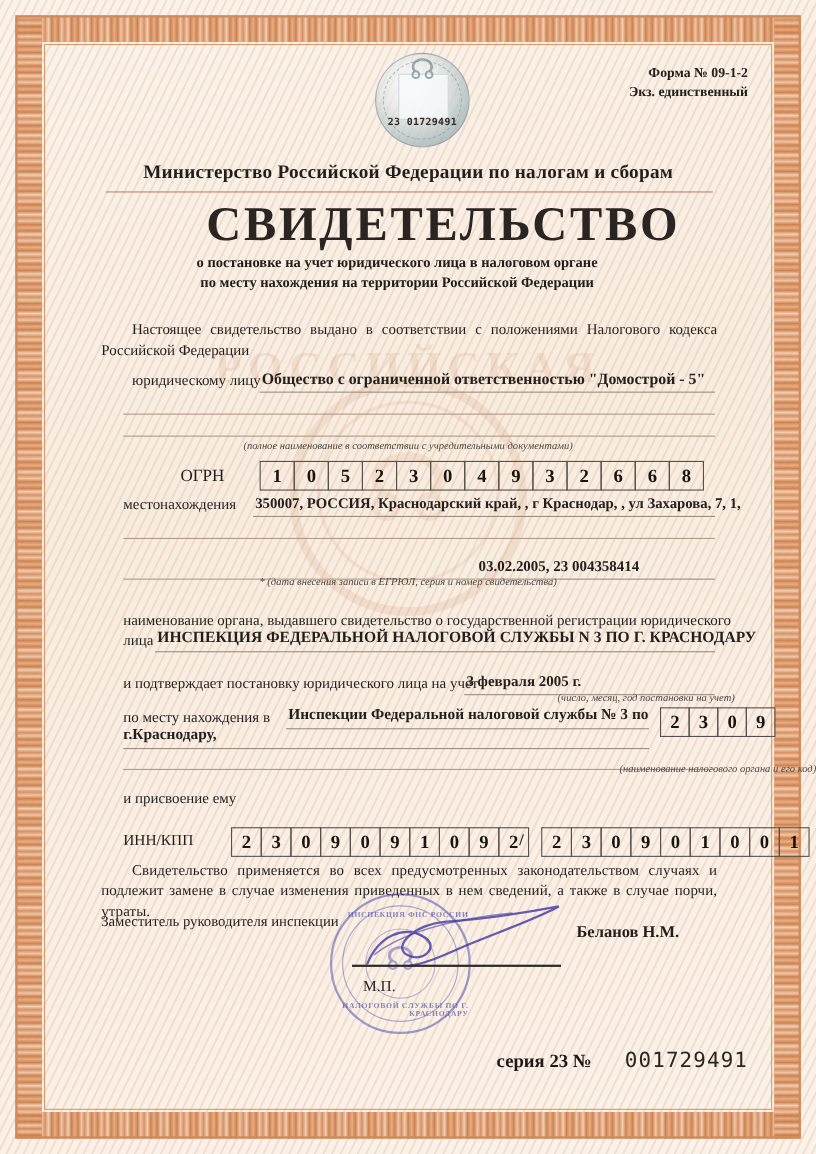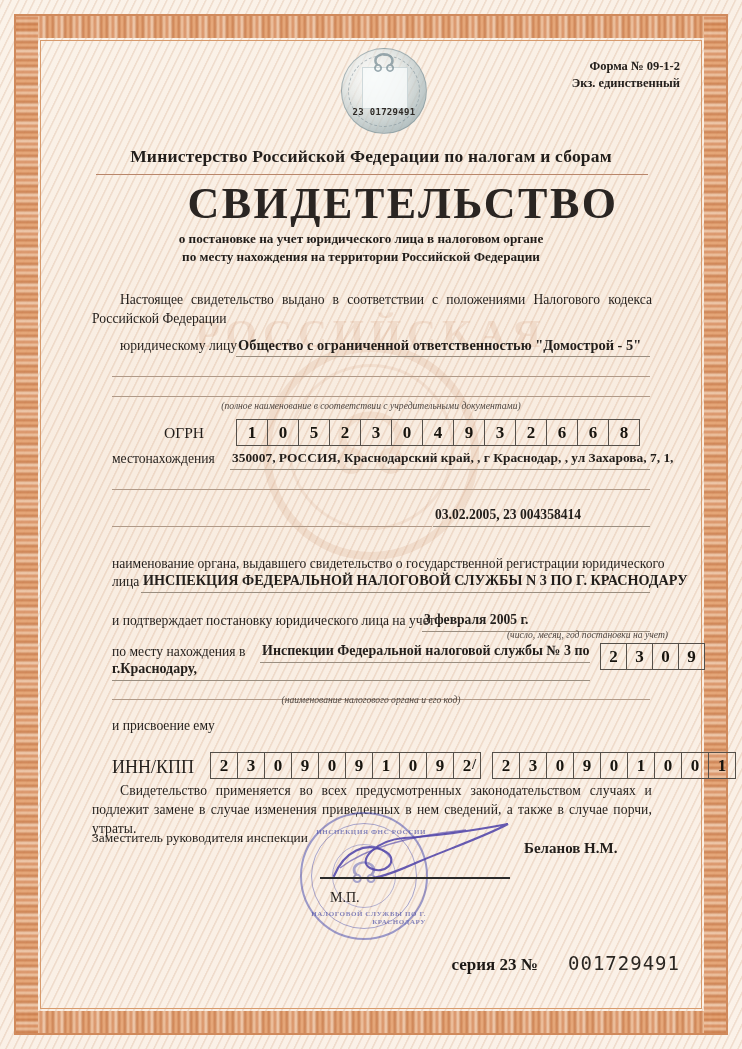--- a/index.html
+++ b/index.html
@@ -267,20 +267,21 @@
       </div>
 
     <div class="row" style="left:112px;top:451px;">местонахождения</div>
     <div class="row bold" style="left:232px;top:450px;font-size:13.4px;">350007, РОССИЯ, Краснодарский край, , г Краснодар, , ул Захарова, 7, 1,</div>
     <div class="rule" style="left:230px;top:469px;width:420px;"></div>
     <div class="rule-thin" style="left:112px;top:489px;width:538px;"></div>
 
     <div class="row bold" style="left:435px;top:507px;">03.02.2005, 23 004358414</div>
     <div class="rule" style="left:433px;top:526px;width:217px;"></div>
     <div class="rule-thin" style="left:112px;top:526px;width:320px;"></div>
+    <div class="caption" style="top:524px;">*  (дата внесения записи в ЕГРЮЛ, серия и номер свидетельства)</div>
 
     <div class="row" style="left:112px;top:556px;">наименование органа, выдавшего свидетельство о государственной регистрации юридического</div>
     <div class="row" style="left:112px;top:574px;">лица</div>
     <div class="row bold" style="left:143px;top:572px;font-size:14.2px;">ИНСПЕКЦИЯ ФЕДЕРАЛЬНОЙ НАЛОГОВОЙ СЛУЖБЫ N 3 ПО Г. КРАСНОДАРУ</div>
     <div class="rule" style="left:141px;top:592px;width:509px;"></div>
 
     <div class="row" style="left:112px;top:613px;">и подтверждает постановку юридического лица на учет</div>
     <div class="row bold" style="left:424px;top:612px;">3 февраля 2005 г.</div>
     <div class="rule" style="left:422px;top:631px;width:228px;"></div>
     <div class="caption" style="top:629px;left:238px;width:430px;text-align:right;">(число, месяц, год постановки на учет)</div>
@@ -290,24 +291,24 @@
     <div class="row bold" style="left:112px;top:661px;font-size:14px;">г.Краснодару,</div>
     <div class="rule" style="left:260px;top:662px;width:330px;"></div>
     <div class="rule" style="left:112px;top:680px;width:478px;"></div>
     <div class="boxes" id="code-boxes" style="left:600px;top:643px;">
         <div class="cell" style="width: 25px;">2</div>
         <div class="cell" style="width: 25px;">3</div>
         <div class="cell" style="width: 25px;">0</div>
         <div class="cell" style="width: 25px;">9</div>
       </div>
     <div class="rule-thin" style="left:112px;top:699px;width:538px;"></div>
-    <div class="caption" style="top:694px;">(наименование налогового органа и его код)</div>
+    <div class="caption" style="top:694px;text-align:right;">(наименование налогового органа и его код)</div>
 
     <div class="row" style="left:112px;top:718px;">и присвоение ему</div>
-    <div class="row" style="left:112px;top:757px;font-size:18px;">ИНН/КПП</div>
+    <div class="row" style="left:112px;top:757px;font-size:14px;">ИНН/КПП</div>
     <div class="boxes" id="inn-boxes" style="left:210px;top:752px;">
         <div class="cell" style="width: 26px;">2</div>
         <div class="cell" style="width: 26px;">3</div>
         <div class="cell" style="width: 26px;">0</div>
         <div class="cell" style="width: 26px;">9</div>
         <div class="cell" style="width: 26px;">0</div>
         <div class="cell" style="width: 26px;">9</div>
         <div class="cell" style="width: 26px;">1</div>
         <div class="cell" style="width: 26px;">0</div>
         <div class="cell" style="width: 26px;">9</div>

